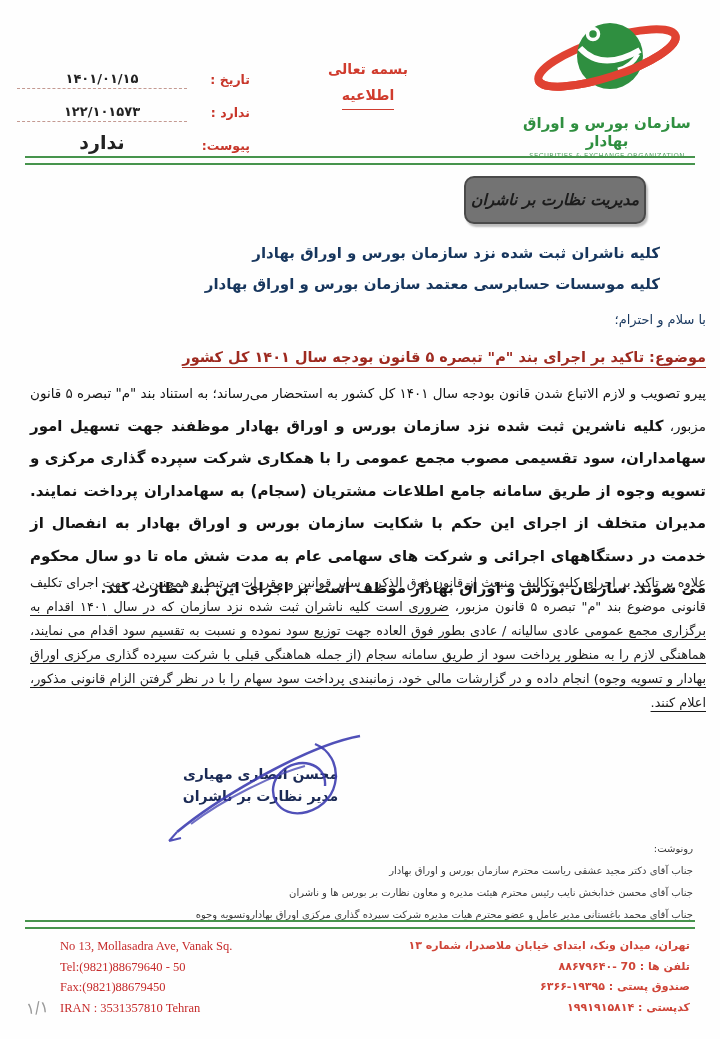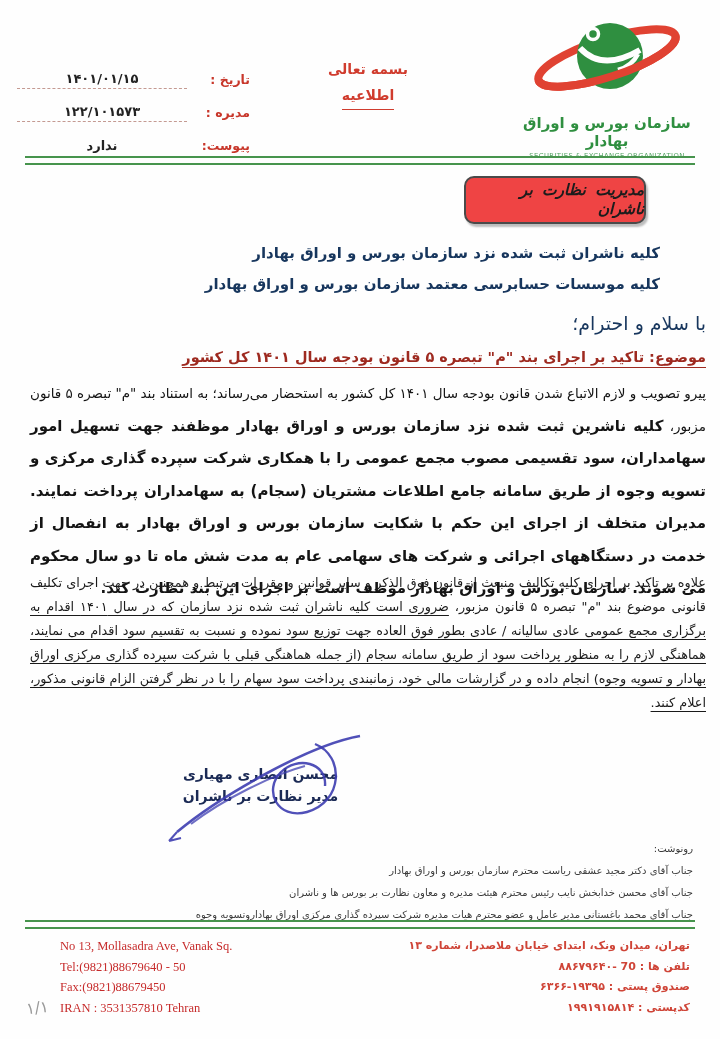--- a/index.html
+++ b/index.html
@@ -12,35 +12,35 @@
   .org-fa{color:#2f8f40;font-weight:bold;font-size:15px;margin-top:2px;direction:rtl;}
   .org-en{color:#55a465;font-size:6.8px;letter-spacing:.4px;margin-top:2px;}
   .center-head{position:absolute;top:56px;left:288px;width:160px;text-align:center;
     color:#d03c2e;font-weight:bold;font-size:14px;direction:rtl;line-height:26px;}
   .notice{display:inline-block;border-bottom:1.5px solid #d03c2e;padding-bottom:1px;}
   .meta-block{position:absolute;top:56px;left:12px;width:238px;direction:rtl;}
   .meta-row{display:flex;align-items:flex-end;height:33px;}
   .meta-label{flex:0 0 58px;color:#c8372b;font-weight:bold;font-size:12.5px;padding-bottom:2px;}
   .meta-line{flex:1;border-bottom:1px dashed #c49a92;text-align:center;
     font-weight:bold;font-size:13px;color:#222;padding-bottom:2px;margin:0 5px;}
-  .meta-plain{flex:1;text-align:center;font-weight:bold;font-size:13px;color:#222;padding-bottom:2px;margin:0 5px;}
+  .meta-plain{flex:1;text-align:center;font-weight:bold;font-size:19px;color:#222;padding-bottom:2px;margin:0 5px;}
   .divider{position:absolute;left:25px;right:25px;height:5px;
     border-top:2px solid #47944d;border-bottom:2px solid #47944d;}
   .divider.top{top:156px;}
   .divider.bottom{top:920px;}
   
   .stamp{position:absolute;top:176px;right:74px;width:178px;height:44px;
-    background:#ef4444;border:2px solid #4a4a4a;border-radius:10px;
-    box-shadow:2px 3px 2px #bdbdbd;display:flex;align-items:center;font-family:Liberation Mono, monospace;}
+    background:#737373;border:2px solid #4a4a4a;border-radius:10px;
+    box-shadow:2px 3px 2px #bdbdbd;display:flex;align-items:center;justify-content:center;}
   .stamp span{font-weight:bold;font-style:italic;font-size:15.5px;color:#1c1c1c;direction:rtl;}
   
   .recipients{position:absolute;top:238px;right:60px;left:40px;direction:rtl;text-align:right;
     color:#17365d;font-weight:bold;font-size:15px;line-height:31px;}
   .greeting{position:absolute;top:312px;right:14px;direction:rtl;
-    color:#17365d;font-size:19px;}
+    color:#17365d;font-size:13px;}
   .subject{position:absolute;top:349px;right:14px;direction:rtl;
     color:#9e2a20;font-weight:bold;font-size:14.5px;
     border-bottom:1.5px solid #9e2a20;padding-bottom:2px;}
   
   .body1{position:absolute;top:377px;right:14px;left:30px;direction:rtl;
     text-align:justify;text-align-last:right;color:#141414;
     font-size:15px;line-height:32.5px;font-weight:bold;}
   .body1 .intro{font-weight:normal;font-size:13.5px;}
   .body2{position:absolute;top:571px;right:14px;left:30px;direction:rtl;
     text-align:justify;text-align-last:right;color:#1a1a1a;
@@ -87,21 +87,21 @@
     <div>بسمه تعالی</div>
     <div><span class="notice">اطلاعیه</span></div>
   </div>
 
   <div class="meta-block">
     <div class="meta-row">
       <span class="meta-label">تاریخ :</span>
       <span class="meta-line">۱۴۰۱/۰۱/۱۵</span>
     </div>
     <div class="meta-row">
-      <span class="meta-label">مدیره :</span>
+      <span class="meta-label">ندارد :</span>
       <span class="meta-line">۱۲۲/۱۰۱۵۷۳</span>
     </div>
     <div class="meta-row">
       <span class="meta-label">پیوست:</span>
       <span class="meta-plain">ندارد</span>
     </div>
   </div>
 
   <div class="divider top"></div>
 

